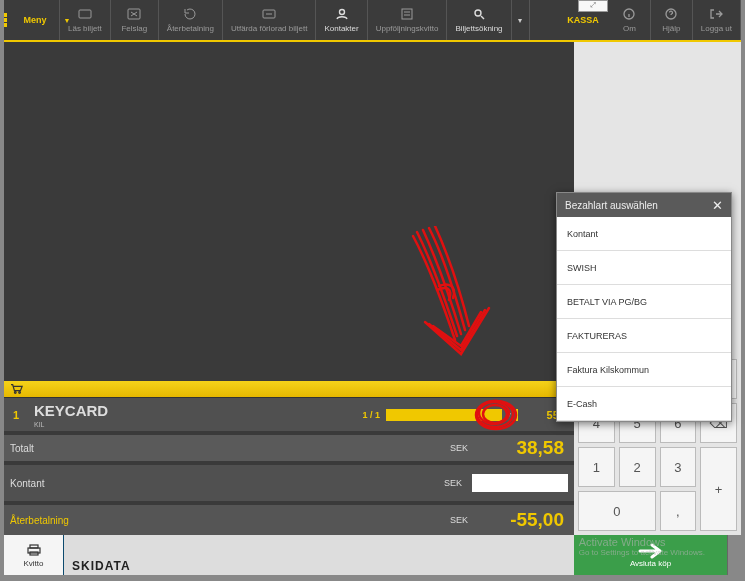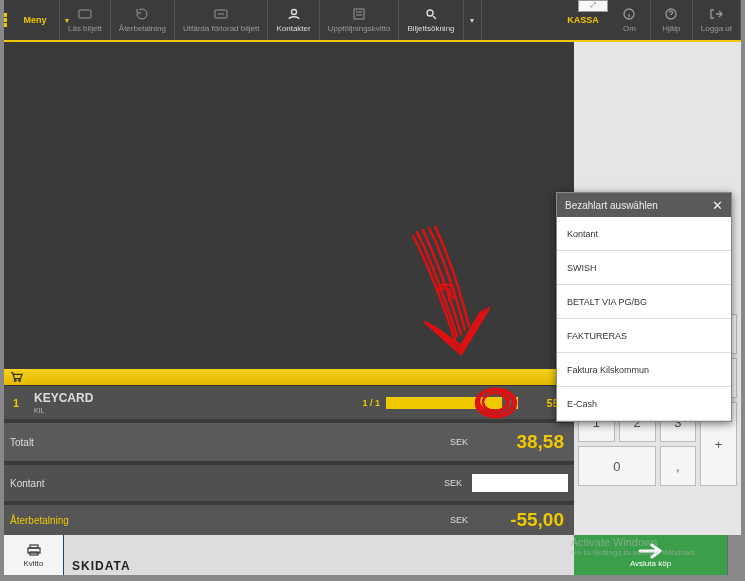--- a/index.html
+++ b/index.html
@@ -20,59 +20,59 @@
   .right-tools .tb-item{min-width:42px;}
   
   .main{flex:1;display:flex;overflow:hidden;}
   .left-col{width:570px;display:flex;flex-direction:column;}
   .darkarea{flex:1;background:#3a3a3a;position:relative;}
   .stripe{height:16px;background:linear-gradient(#f5d21a,#e6b800);display:flex;align-items:center;padding-left:6px;}
   .stripe svg{width:14px;height:12px;}
   .line-item{height:34px;background:#505050;display:flex;align-items:center;color:#ddd;font-size:9px;border-top:1px solid #333;position:relative;}
   .line-item .num{width:24px;text-align:center;color:#f0c800;font-size:11px;font-weight:bold;}
   .line-item .nameblock{flex:0 0 180px;display:flex;flex-direction:column;gap:2px;padding-left:6px;}
-  .line-item .prod{font-size:12px;font-weight:bold;}
+  .line-item .prod{font-size:15px;font-weight:bold;}
   .line-item .sub{font-size:7px;color:#bbb;}
   .line-item .qty{flex:0 0 40px;text-align:right;color:#f0c800;font-size:9px;font-weight:bold;}
   .line-item .bar{flex:1;height:12px;background:#f0c800;margin:0 6px;position:relative;}
   .line-item .bar .caret{position:absolute;right:2px;top:0;width:14px;height:12px;background:#555;font-size:7px;color:#aaa;text-align:center;line-height:12px;}
   .line-item .price{width:50px;text-align:right;color:#f0c800;font-size:11px;font-weight:bold;padding-right:6px;}
   .gap{height:4px;background:#3a3a3a;}
   .total-row,.pay-row,.refund-row{display:flex;align-items:center;color:#ddd;font-size:10px;padding:0 6px;background:#5a5a5a;}
-  .total-row{height:38px;}
+  .total-row{height:26px;}
   .pay-row{height:36px;background:#505050;}
   .refund-row{height:30px;background:#555;}
   .row-label{flex:1;}
   .row-cur{width:40px;text-align:right;font-size:9px;padding-right:10px;}
   .row-val{width:90px;text-align:right;font-size:19px;font-weight:bold;color:#f0c800;padding-right:4px;}
   .refund-row .row-label{color:#f0c800;}
   .pay-input{width:96px;height:18px;background:#fff;border:none;}
   .bottom-bar{height:40px;background:#ddd;display:flex;align-items:stretch;}
   .kvitto{width:60px;background:#f5f5f5;display:flex;flex-direction:column;align-items:center;justify-content:center;font-size:8px;color:#333;border-right:1px solid #0c4a6e;gap:2px;}
   .skidata{flex:1;display:flex;align-items:flex-end;font-size:12px;font-weight:900;color:#222;padding:12px 8px 2px;letter-spacing:1px;}
   
   .right-col{flex:1;background:#e5e5e5;display:flex;flex-direction:column;}
   .right-top{flex:1;}
   .keypad{display:grid;grid-template-columns:repeat(4,1fr);grid-auto-rows:40px;gap:4px;padding:4px;background:#e5e5e5;}
   .key{background:#f5f5f5;border:1px solid #bbb;display:flex;align-items:center;justify-content:center;font-size:13px;color:#555;cursor:pointer;}
   .key.wide{grid-column:span 2;}
   .key.tall{grid-row:span 2;}
   .avsluta{height:40px;background:#3b9e4a;display:flex;flex-direction:column;align-items:center;justify-content:center;color:#fff;font-size:8px;gap:0;cursor:pointer;position:relative;}
   .avsluta svg{width:26px;height:16px;}
   .tiny-sq{width:14px;height:40px;background:#888;border-left:1px solid #666;}
-  .bot-right{display:flex;align-items:flex-end;margin-top:45px;}
+  .bot-right{display:flex;align-items:flex-end;}
   
   .popup{position:absolute;left:556px;top:192px;width:176px;background:#fff;box-shadow:0 2px 8px rgba(0,0,0,.5);z-index:30;display:flex;flex-direction:column;border:1px solid #888;}
   .popup-header{height:24px;background:#5a5a5a;color:#eee;font-size:10px;display:flex;align-items:center;padding:0 8px;justify-content:space-between;}
   .popup-header .x{cursor:pointer;font-size:13px;}
   .popup-item{height:34px;display:flex;align-items:center;padding:0 10px;font-size:9px;color:#333;border-bottom:1px solid #ddd;cursor:pointer;}
   
   .scribble{position:absolute;pointer-events:none;}
   
-  .activate{position:absolute;right:48px;bottom:24px;color:rgba(180,180,180,.6);font-size:11px;z-index:40;pointer-events:none;}
+  .activate{position:absolute;right:40px;bottom:24px;color:rgba(180,180,180,.6);font-size:11px;z-index:40;pointer-events:none;}
   .activate .s{font-size:8px;}
 </style>
 </head>
 <body>
 
 <div class="top-anchor">⤢</div>
 
 <div class="app">
 
   <div class="toolbar">
@@ -89,20 +89,27 @@
           <div></div>
         </div>
       <span>Meny</span>
       <span style="font-size:7px;">▼</span>
     </div>
     <div class="tb-item">
       <svg viewBox="0 0 16 14" stroke="#9a9a9a" fill="none">
           <rect x="2" y="3" width="12" height="8" rx="1"></rect>
         </svg>
       <span>Läs biljett</span>
+    </div>
+    <div class="tb-item">
+      <svg viewBox="0 0 16 14" stroke="#9a9a9a" fill="none">
+          <rect x="2" y="2" width="12" height="10" rx="1"></rect>
+          <path d="M5 5l6 4M11 5l-6 4"></path>
+        </svg>
+      <span>Felslag</span>
     </div>
     <div class="tb-item">
       <svg viewBox="0 0 16 14" stroke="#9a9a9a" fill="none">
           <path d="M3 7a5 5 0 1 0 2-4"></path>
           <path d="M3 2v4h4"></path>
         </svg>
       <span>Återbetalning</span>
     </div>
     <div class="tb-item">
       <svg viewBox="0 0 16 14" stroke="#9a9a9a" fill="none">

